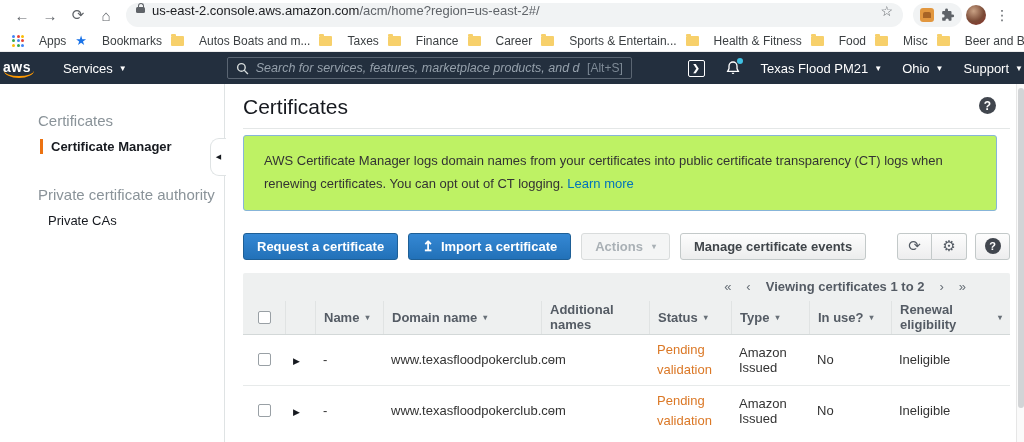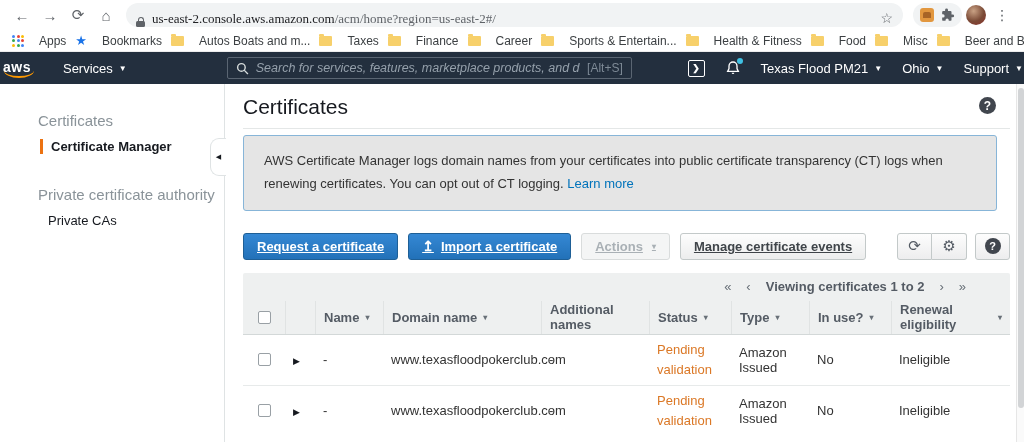--- a/index.html
+++ b/index.html
@@ -4,21 +4,21 @@
 <style>
   * { margin:0; padding:0; box-sizing:border-box; }
   html,body { width:1024px; height:442px; }
   body { font-family:"Liberation Sans", sans-serif; background:#fff; overflow:hidden; position:relative; }
 
   
   .browser-top { height:30px; display:flex; align-items:center; padding:0 10px; gap:4px; background:#fff; }
   .nav-ic { width:24px; height:24px; display:flex; align-items:center; justify-content:center;
             color:#5f6368; font-size:15px; border-radius:50%; flex:0 0 auto; }
   .url-pill { flex:1; height:24px; background:#f1f3f4; border-radius:12px; display:flex;
-              align-items:flex-end; padding:0 10px; gap:7px; margin:0 6px 0 4px; min-width:0;font-family:Liberation Serif, serif; }
+              align-items:flex-start; padding:0 10px; gap:7px; margin:0 6px 0 4px; min-width:0; }
   .padlock { position:relative; width:9px; height:10px; flex:0 0 auto; }
   .padlock .shackle { position:absolute; top:0; left:1.5px; width:6px; height:5px;
               border:1.5px solid #5f6368; border-bottom:none; border-radius:4px 4px 0 0; }
   .padlock .lockbody { position:absolute; bottom:0; left:0; width:9px; height:6px; background:#5f6368; border-radius:1.5px; }
   .url-text { font-size:13px; color:#202124; white-space:nowrap; overflow:hidden; }
   .url-text .path { color:#5f6368; }
   .url-star { margin-left:auto; color:#5f6368; font-size:14px; }
   .ext-pill { height:24px; background:#f1f3f4; border-radius:12px; display:flex; align-items:center;
               gap:7px; padding:0 7px; flex:0 0 auto; }
   .ext-orange { width:14px; height:14px; background:#e2973f; border-radius:3px; position:relative; }
@@ -74,27 +74,27 @@
                   border:1px solid #dfe3e4; border-right:none; border-radius:9px 0 0 9px;
                   display:flex; align-items:center; justify-content:center; font-size:7px; color:#16191f; }
 
   .main { position:absolute; left:243px; top:0; width:767px; }
   .main-header { position:relative; padding-top:11px; border-bottom:1px solid #e4e7e7; padding-bottom:9px; }
   .page-title { font-size:21px; font-weight:400; color:#16191f; }
   .help-circle { position:absolute; right:14px; top:13px; width:17px; height:17px; border-radius:50%;
                  background:#41464e; color:#fff; font-size:12px; font-weight:bold; display:flex;
                  align-items:center; justify-content:center; }
 
-  .banner { margin-top:6px; margin-right:13px; background:#e5e5e5; border:1px solid #87b5d8;
+  .banner { margin-top:6px; margin-right:13px; background:#bef264; border:1px solid #87b5d8;
             border-radius:3px; padding:14px 20px; font-size:13px; color:#333; line-height:1.75; }
   .banner a { color:#0073bb; text-decoration:none; }
 
   .toolbar { margin-top:22px; display:flex; align-items:center; gap:10px; }
   .btn { height:27px; border-radius:3px; font-size:13px; font-weight:bold; display:inline-flex;
-         align-items:center; gap:7px; padding:0 13px; border:1px solid transparent; cursor:default;text-decoration:underline; }
+         align-items:center; gap:7px; padding:0 13px; border:1px solid transparent; cursor:default; }
   .btn-blue { background:linear-gradient(#3588d4,#2271b8); border-color:#1e5f96; color:#fff; }
   .btn-disabled { background:#f4f5f5; border-color:#d9dcdc; color:#a9b0b5; }
   .btn-white { background:linear-gradient(#fdfdfd,#eceded); border-color:#c3c9c9; color:#3f4449; }
   .upload-ic { font-size:14px; font-weight:bold; line-height:1; }
   .tb-caret { font-size:8px; margin-left:2px; }
   .icon-group { margin-left:auto; display:flex; }
   .icon-btn { width:35px; height:27px; background:linear-gradient(#fdfdfd,#ededee); border:1px solid #c3c9c9;
               display:flex; align-items:center; justify-content:center; color:#545b64; font-size:15px; }
   .icon-btn.first { border-radius:3px 0 0 3px; }
   .icon-btn.last { border-radius:0 3px 3px 0; border-left:none; }

